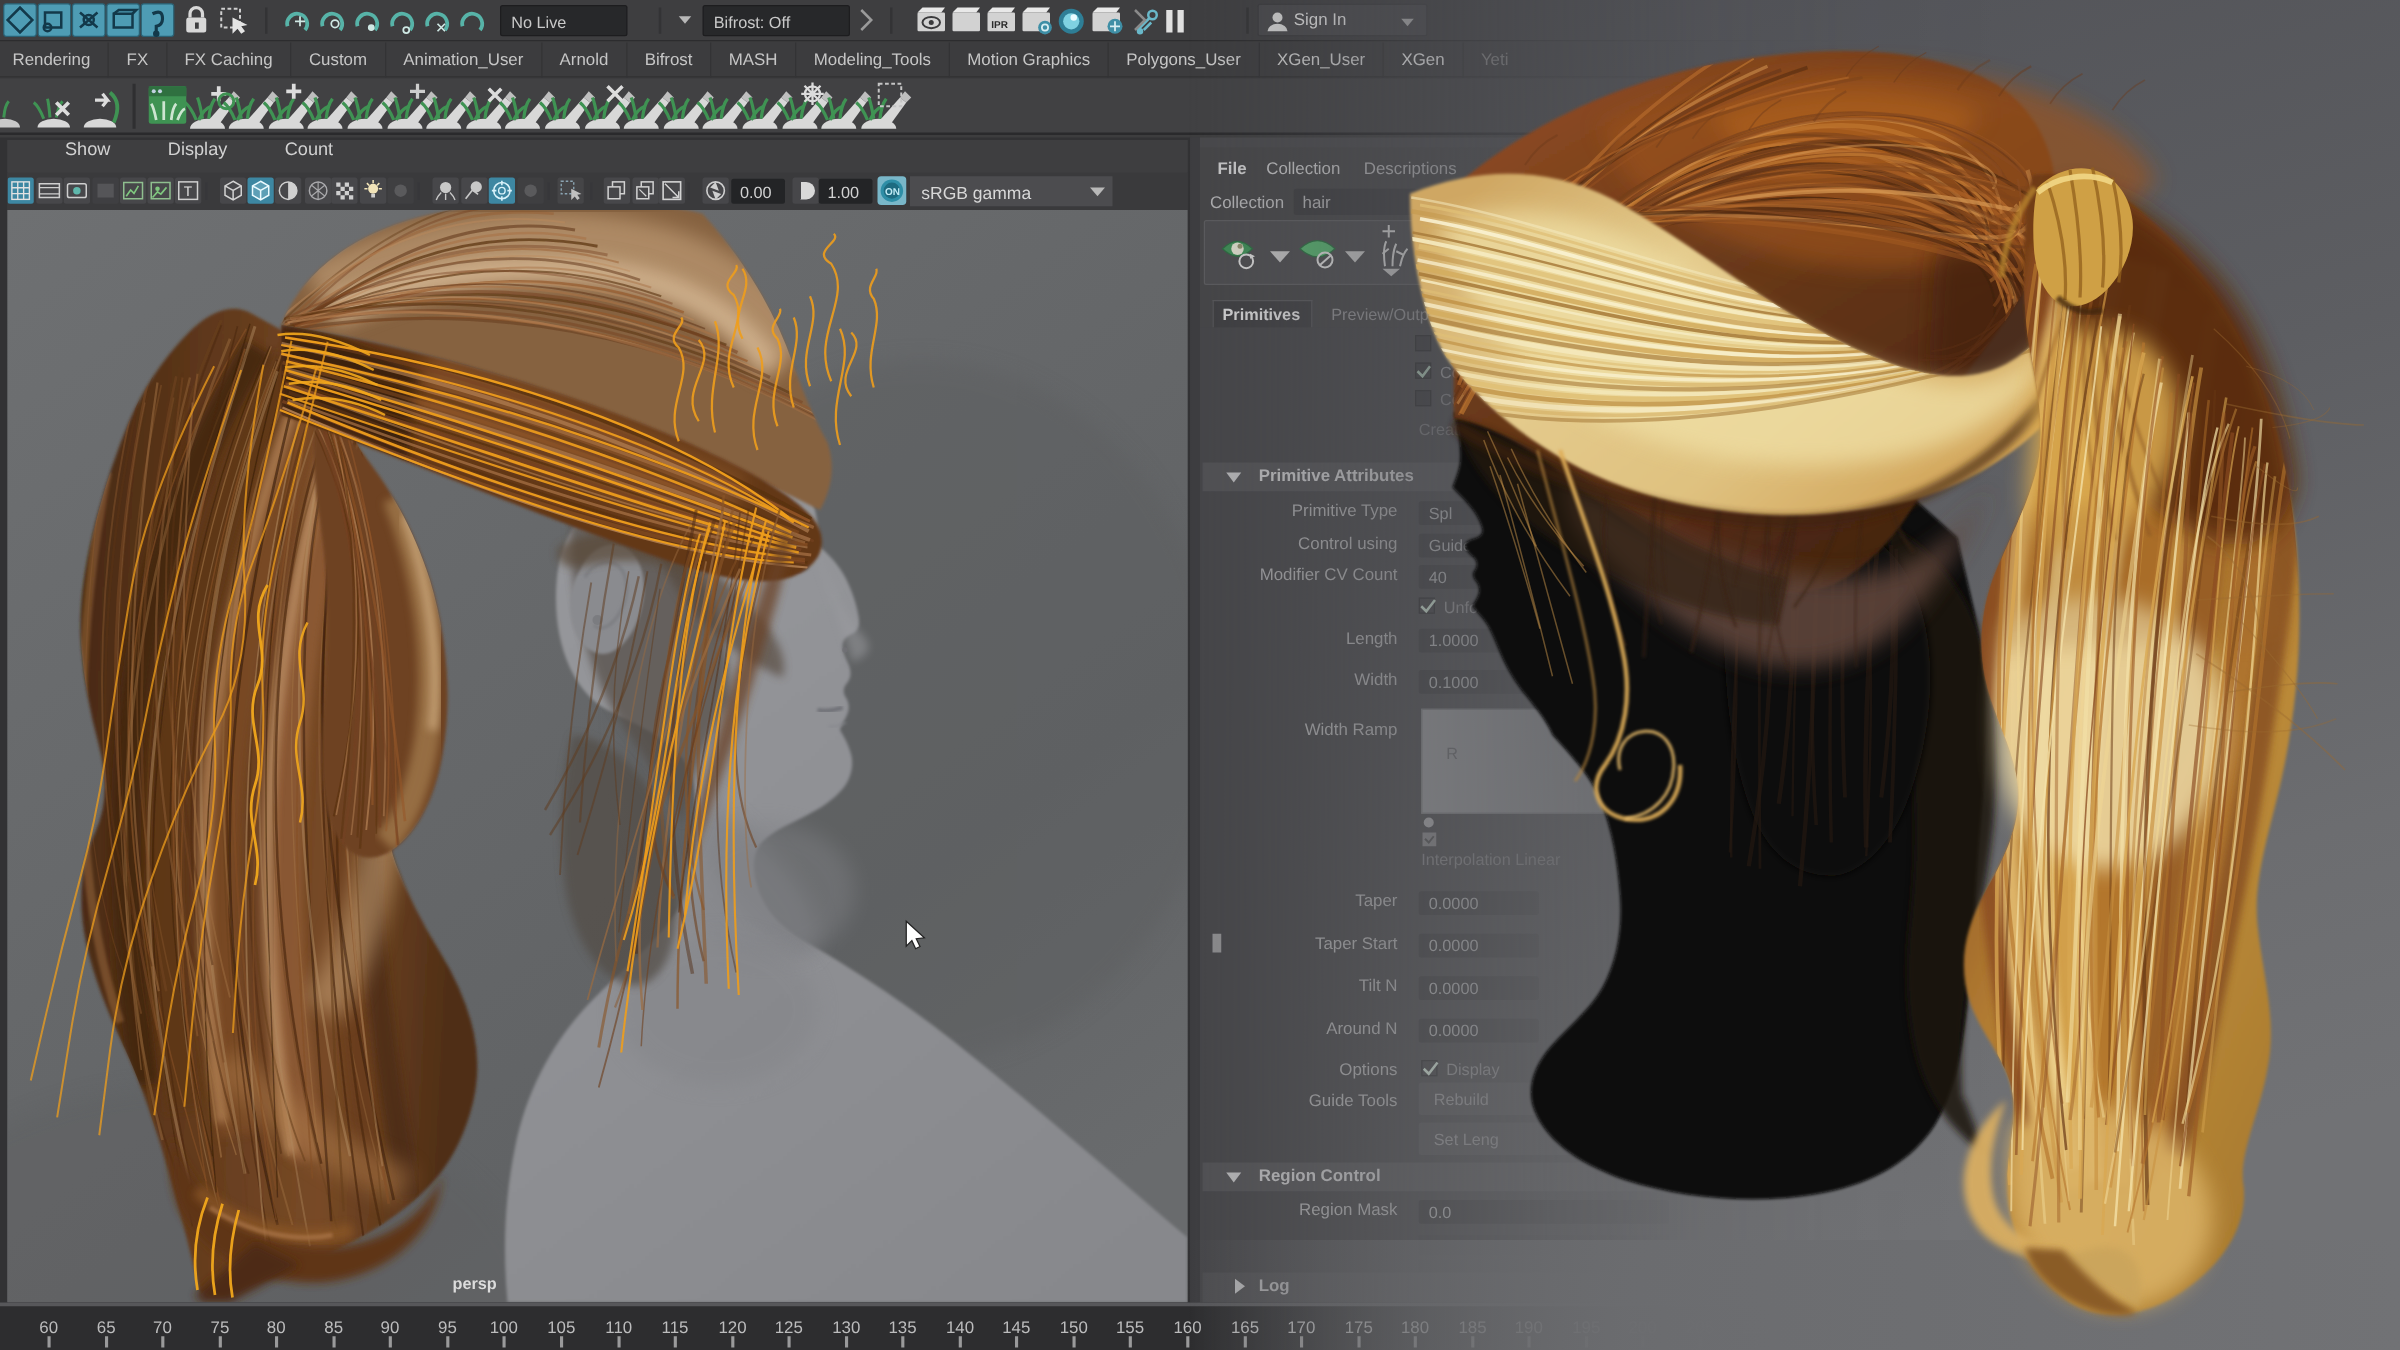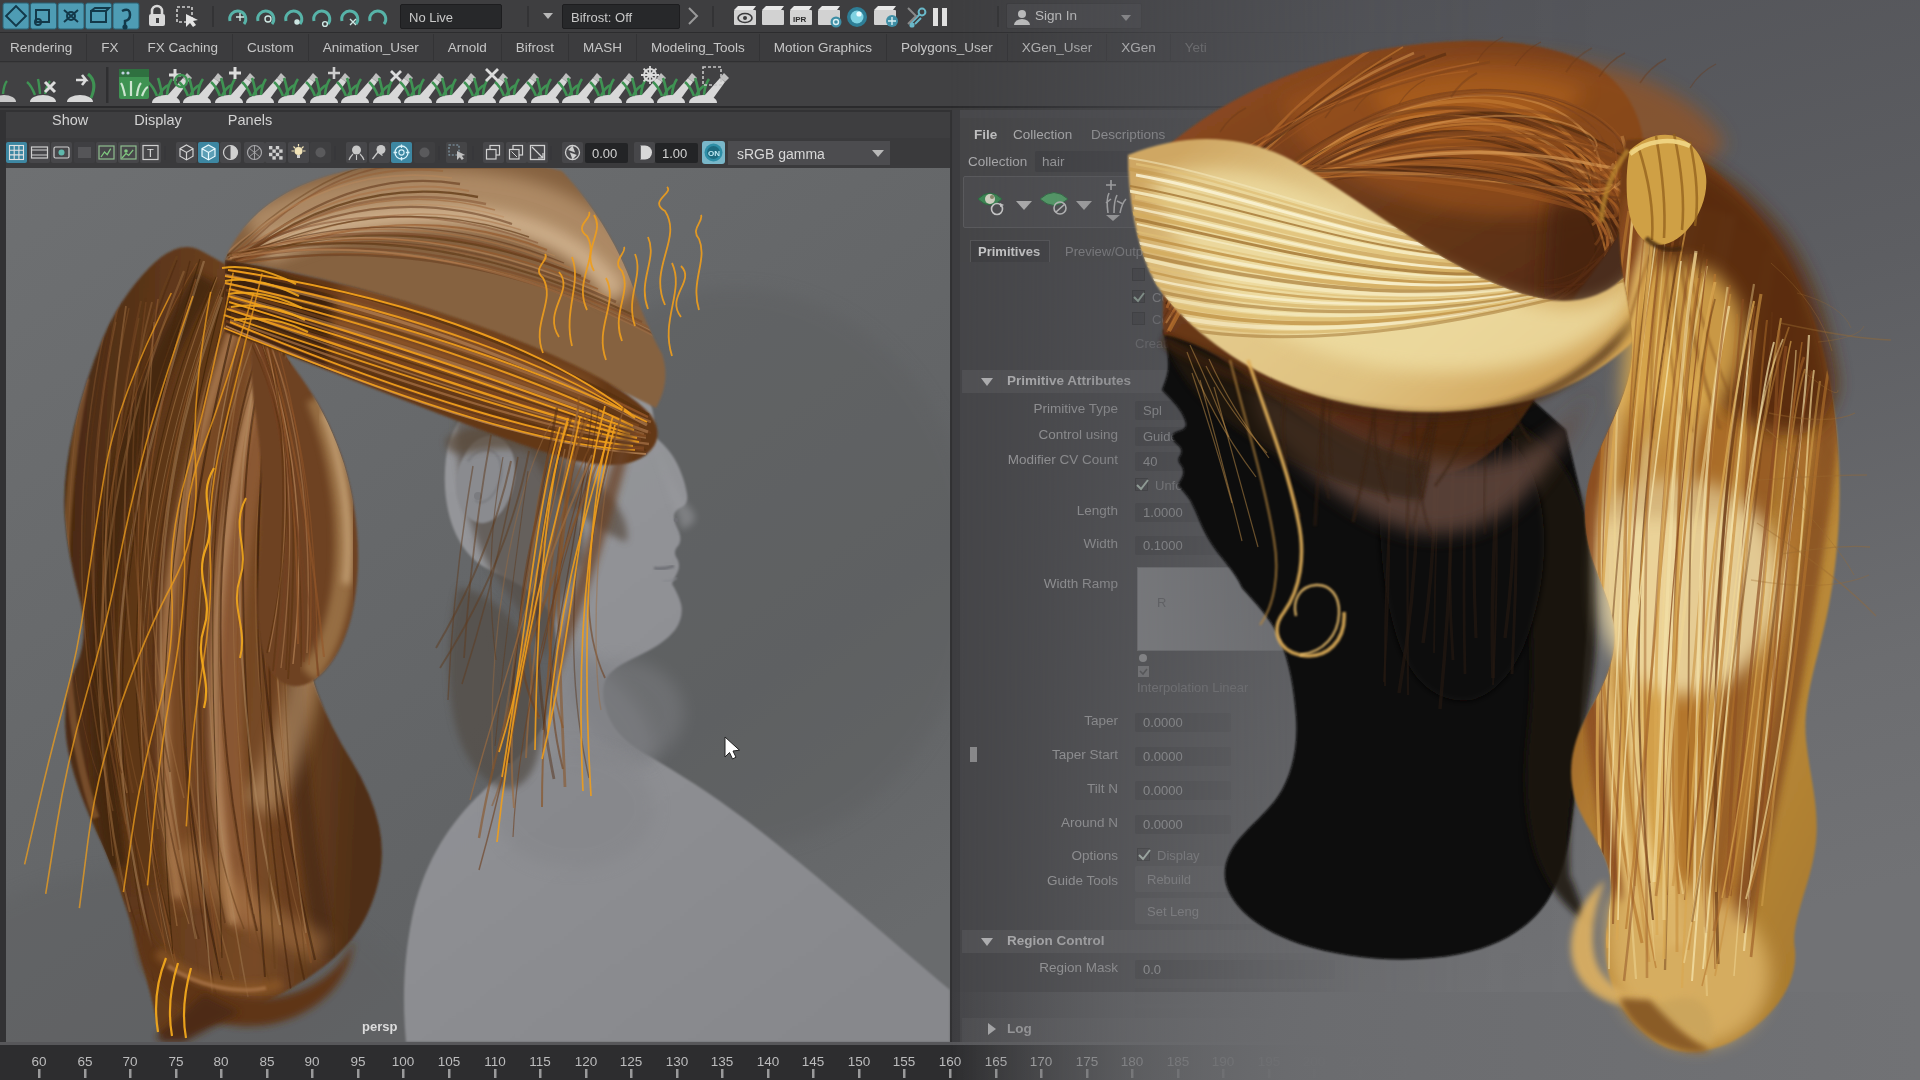--- a/index.html
+++ b/index.html
@@ -397,21 +397,21 @@
           <path d="M1 33 L17 15 l5 4 L9 37 z" fill="#e4e4e4"></path>
           <path d="M17 15 l4 -5 l5 5 l-4 4 z" fill="#c8c8c8"></path>
           <g transform="translate(-2,8)">
             <rect x="2" y="-4" width="18" height="18" fill="none" stroke="#cfcfcf" stroke-dasharray="3 2" stroke-width="1.6"></rect>
           </g>
         </g>
     </svg>
   </div>
   <div id="main">
     <div id="viewport-wrap">
-      <div id="vp-menubar"><span>Show</span><span>Display</span><span>Panels</span></div>
+      <div id="vp-menubar"><span>Show</span><span>Display</span><span>Count</span></div>
       <div id="vp-toolbar">
         <svg width="944" height="30" viewBox="0 0 944 30">
           <defs>
             <rect id="tbtn" x="0" y="0" width="21" height="21" rx="2" fill="#47474a"></rect>
             <rect id="tbtnb" x="0" y="0" width="21" height="21" rx="2" fill="#3d87a2"></rect>
           </defs>
           <g transform="translate(0,4)">
               <use href="#tbtnb"></use>
               <g stroke="#e2e2e2" stroke-width="1.1" fill="none">
                 <rect x="3.5" y="3.5" width="14" height="14"></rect>

